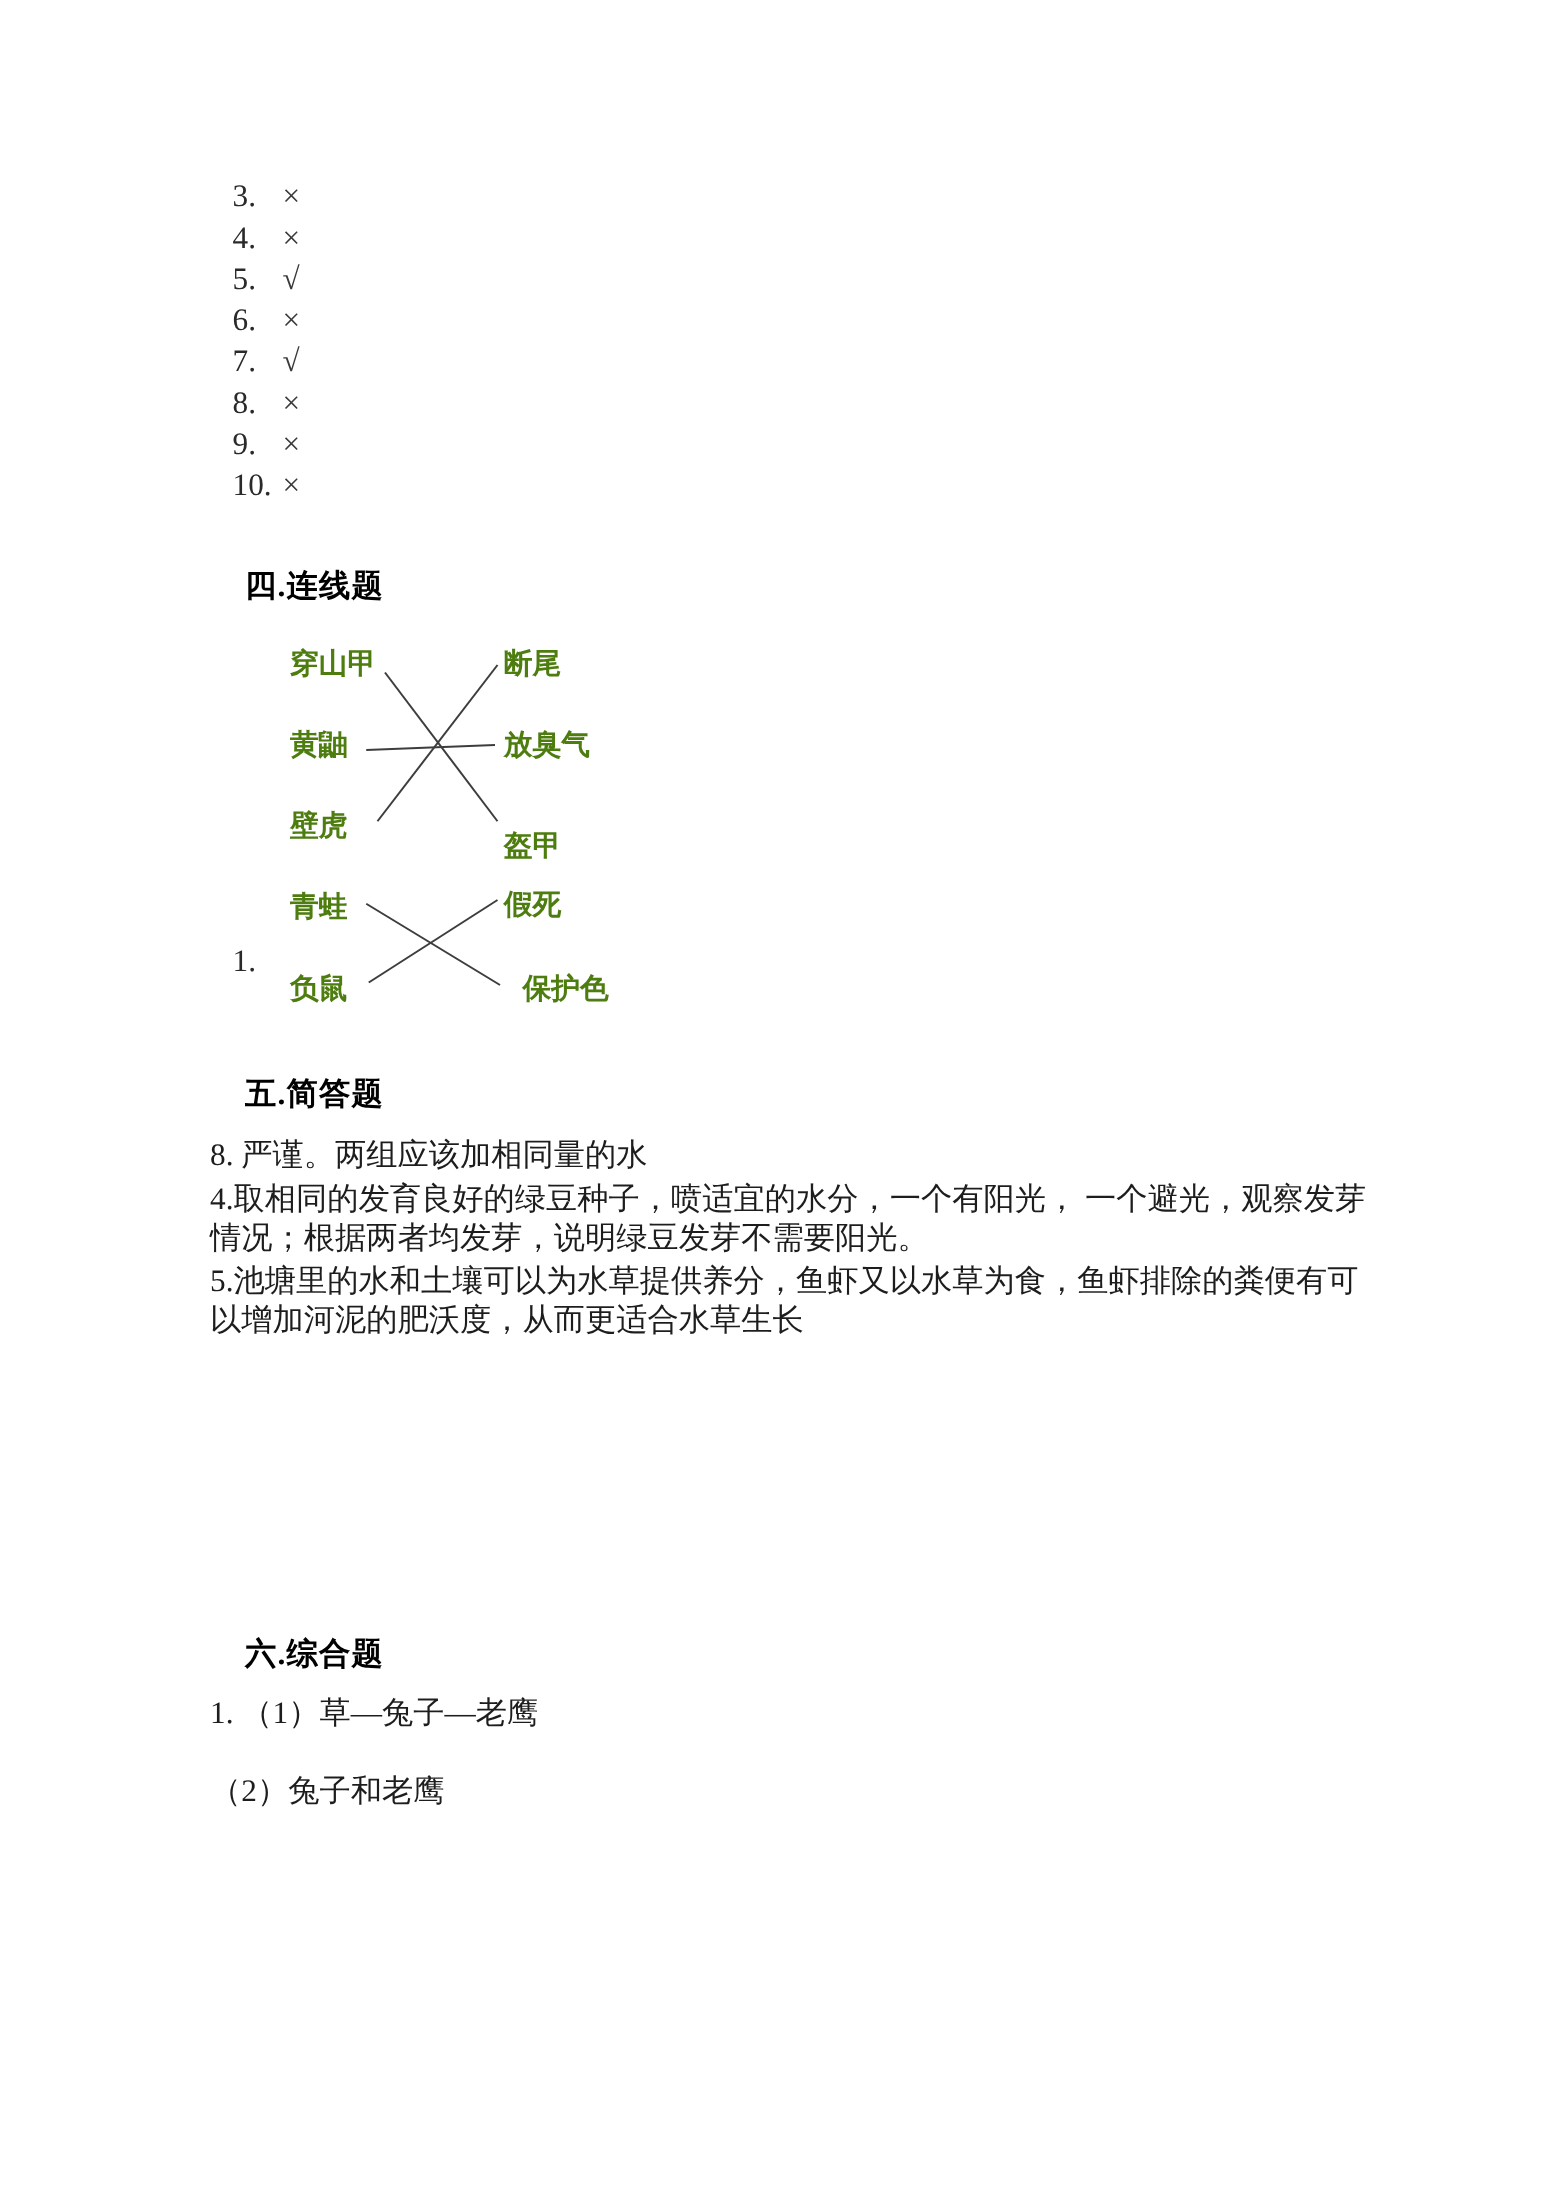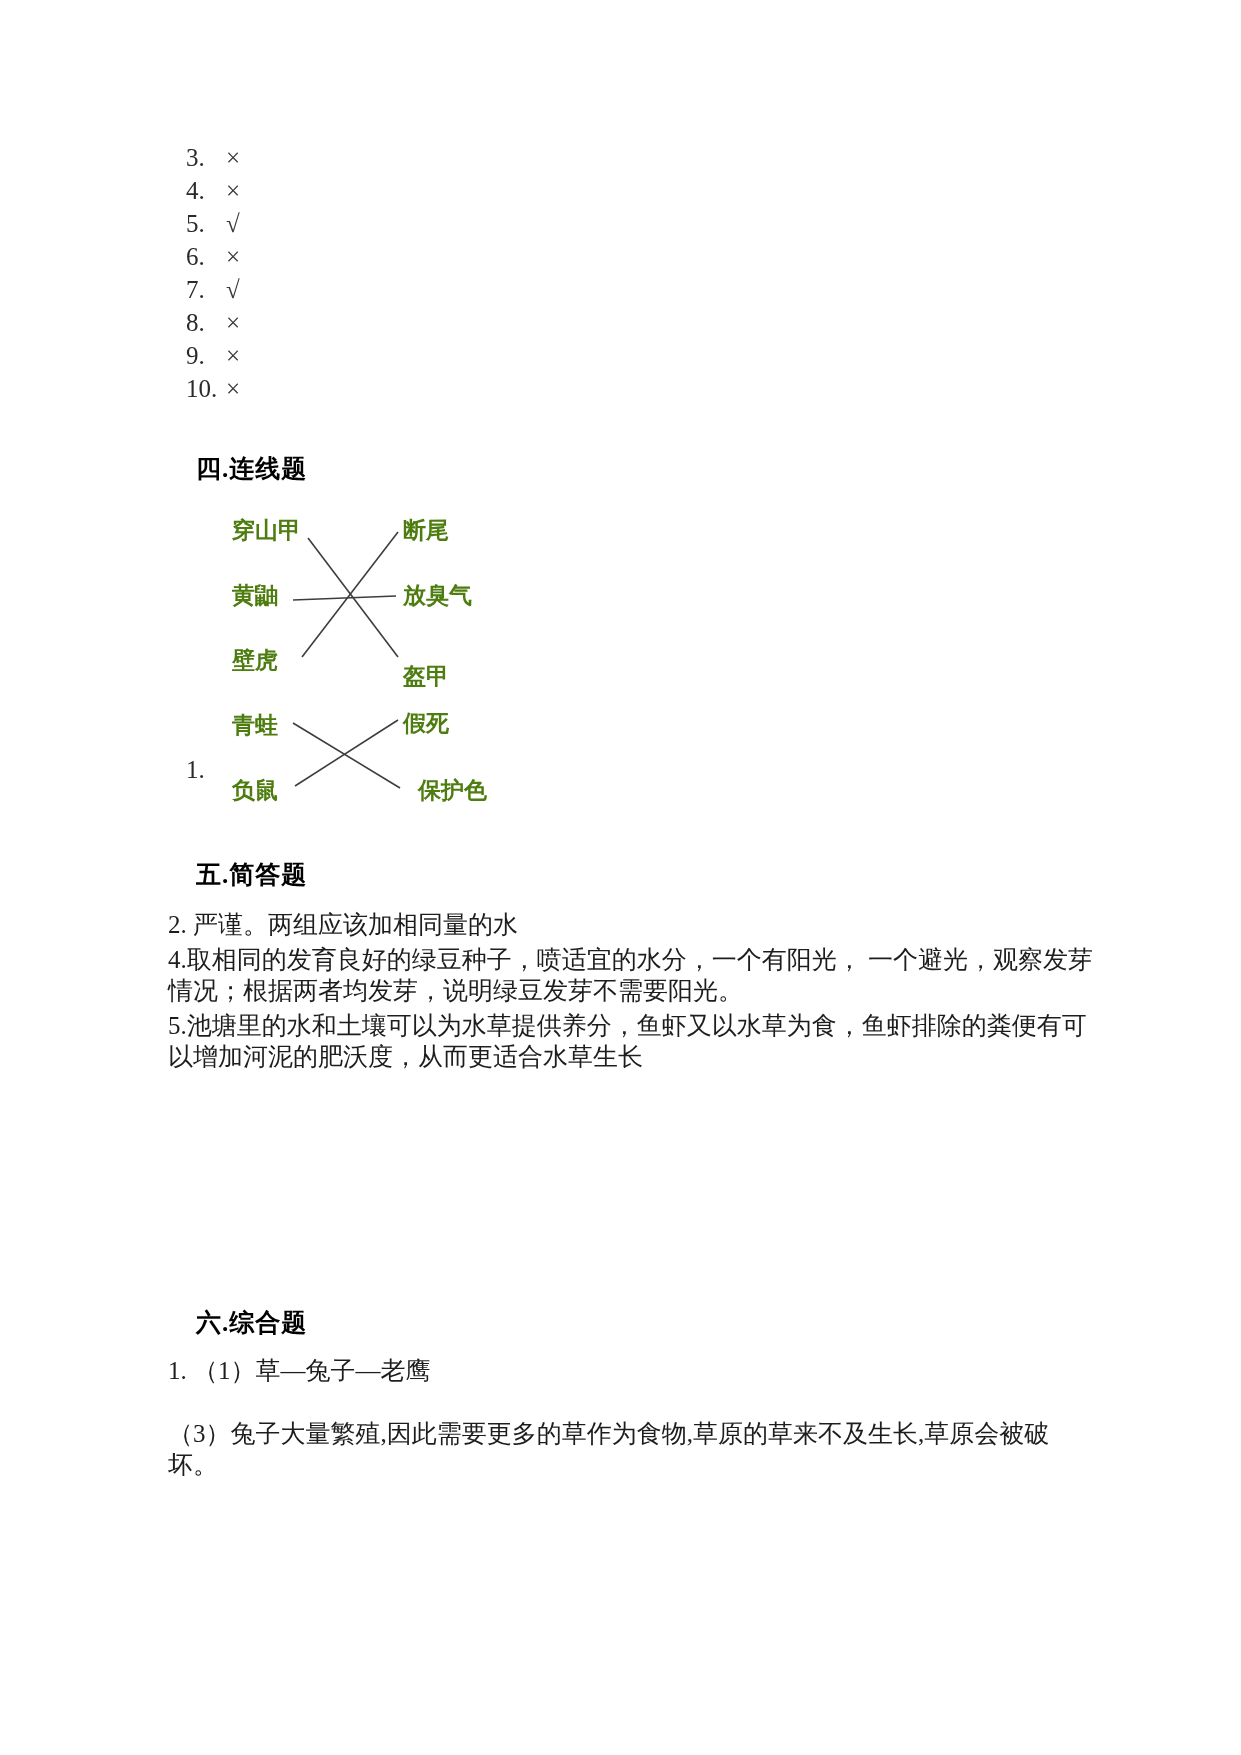--- a/index.html
+++ b/index.html
@@ -74,24 +74,24 @@
     <span class="m-label" style="left:203px; top:159px">盔甲</span>
     <span class="m-label" style="left:32px;  top:208px">青蛙</span>
     <span class="m-label" style="left:203px; top:206px">假死</span>
     <span class="m-label" style="left:32px;  top:273px">负鼠</span>
     <span class="m-label" style="left:218px; top:273px">保护色</span>
   </div>
   <span class="item-number">1.</span>
 
   <h3 class="section-title" id="title-short">五.简答题</h3>
   <div class="answers">
-    <p>2. 严谨。两组应该加相同量的水</p>
+    <p>8. 严谨。两组应该加相同量的水</p>
     <p>4.取相同的发育良好的绿豆种子，喷适宜的水分，一个有阳光， 一个避光，观察发芽情况；根据两者均发芽，说明绿豆发芽不需要阳光。</p>
     <p>5.池塘里的水和土壤可以为水草提供养分，鱼虾又以水草为食，鱼虾排除的粪便有可以增加河泥的肥沃度，从而更适合水草生长</p>
   </div>
 
   <h3 class="section-title" id="title-comp">六.综合题</h3>
   <div class="comp">
     <p>1. （1）草—兔子—老鹰</p>
-    <p>（3）兔子大量繁殖,因此需要更多的草作为食物,草原的草来不及生长,草原会被破坏。</p>
+    <p>（2）兔子和老鹰</p>
   </div>
 
 </div>
 
 </body></html>

